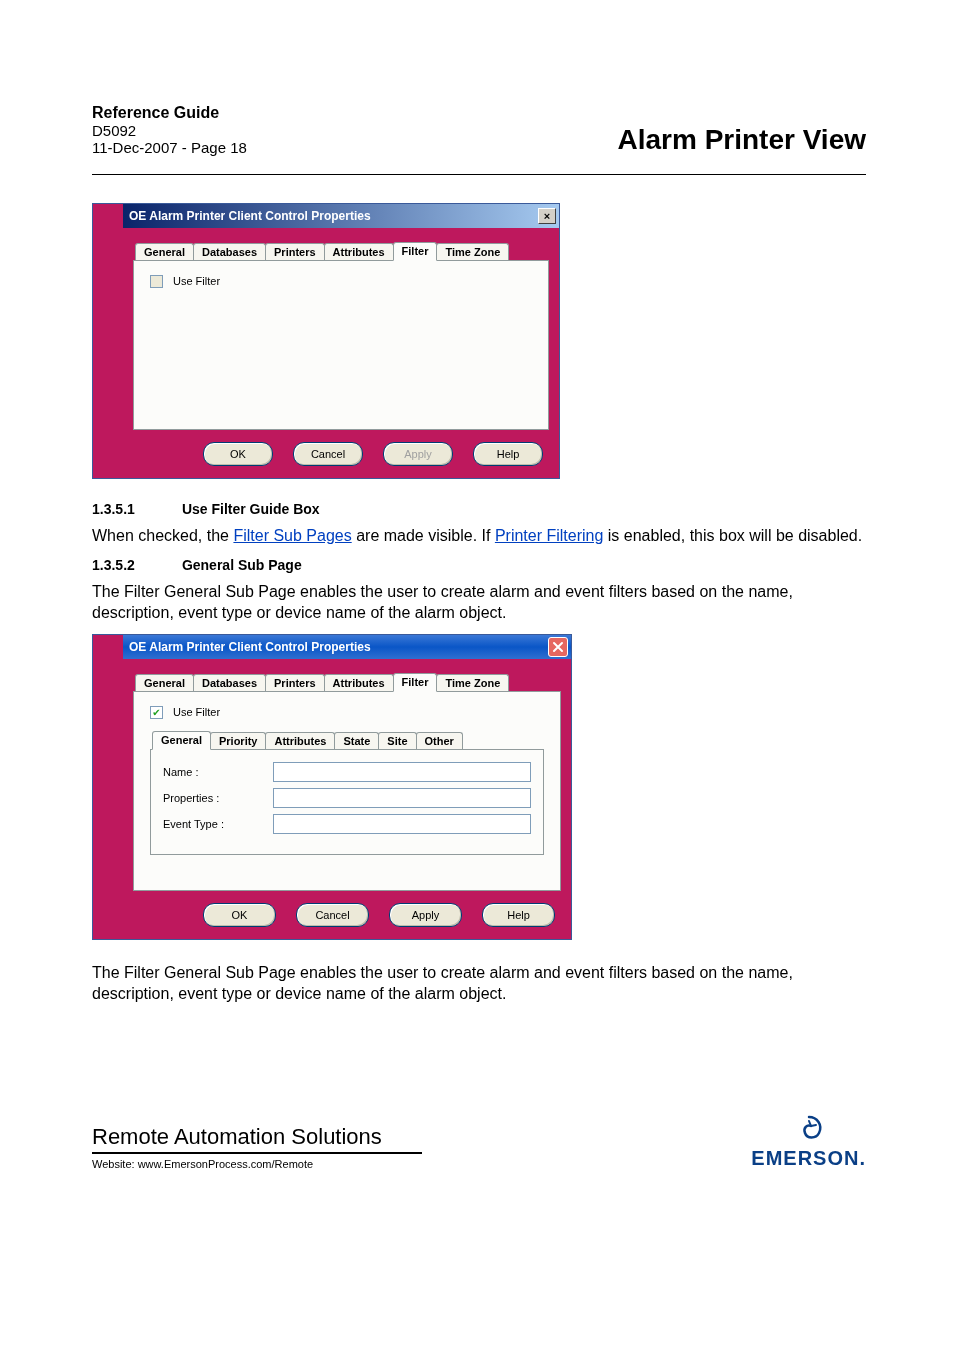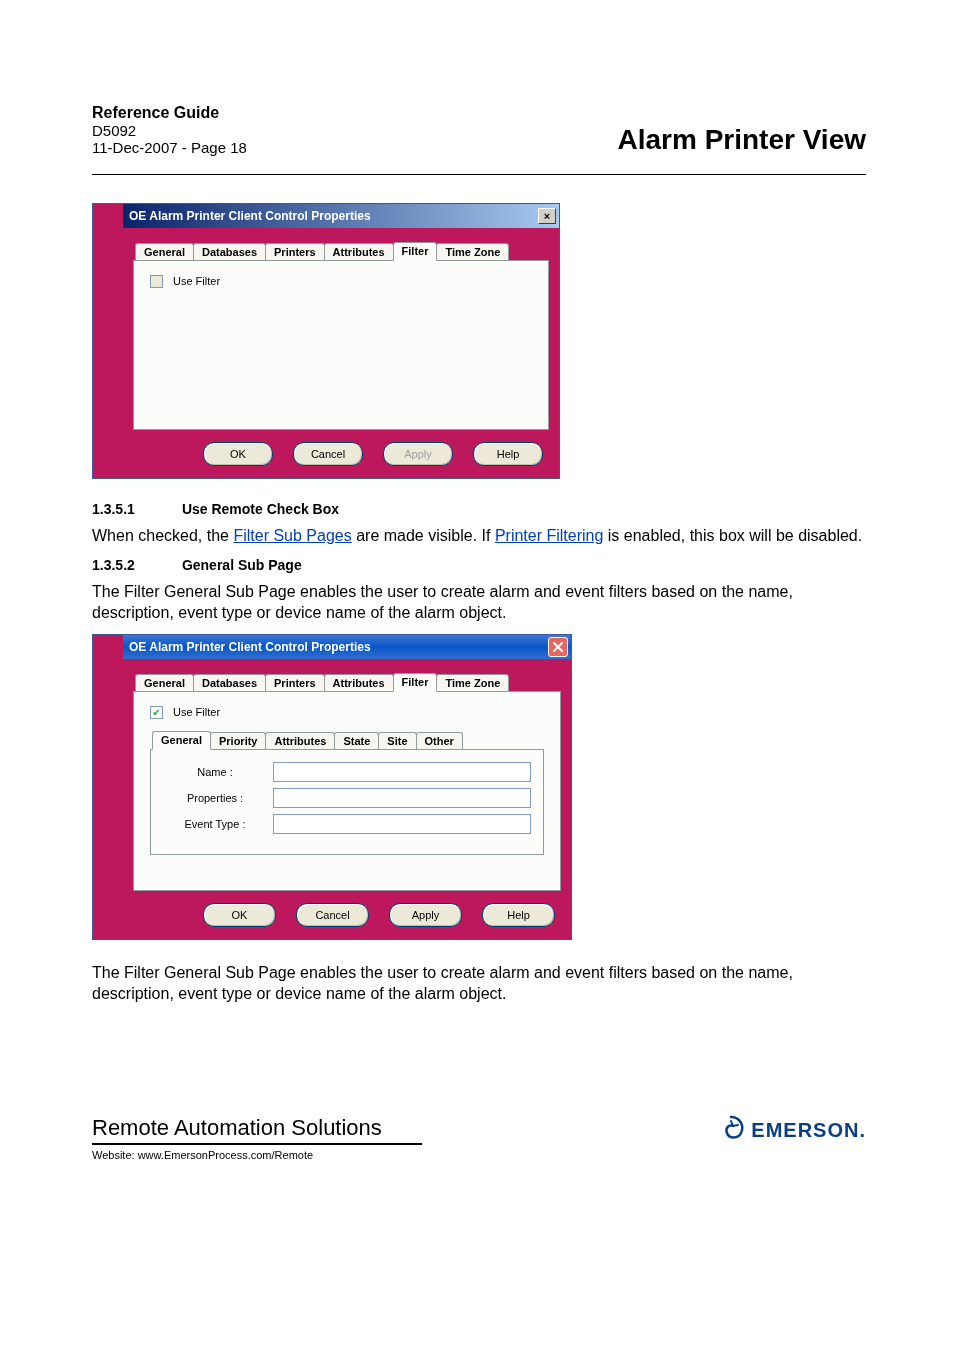--- a/index.html
+++ b/index.html
@@ -38,44 +38,44 @@
   .tab-panel { border: 1px solid #919b9c; background: #fcfcfa; padding: 14px 16px; min-height: 170px; }
   .tab-panel.tall { min-height: 200px; }
 
   .chk-row { display: flex; gap: 10px; font-size: 11px; }
   .chk { width: 13px; height: 13px; background: #fff; border: 1px solid #7f9db9; display: inline-flex; align-items: center; justify-content: center; font-size: 10px; color: #21a121; cursor: pointer; }
   .chk.disabled { background: #ece9d8; cursor: default; }
 
   .subtab-wrap { margin-top: 8px; }
   .sub-panel { border: 1px solid #919b9c; background: #fcfcfa; padding: 12px 12px 14px 12px; }
   .form-row { display: flex; align-items: center; margin-bottom: 6px; }
-  .form-row label { width: 110px; text-align: center; padding-right: 6px; font-size: 11px; }
+  .form-row label { width: 110px; text-align: left; padding-right: 6px; font-size: 11px; }
   .form-row .tinput { flex: 1; height: 20px; border: 1px solid #7f9db9; background: #fff; padding: 0 4px; font-size: 11px; }
 
   .btn-row { display: flex; justify-content: flex-end; gap: 8px; margin-top: 12px; padding-right: 6px; }
   .btn-row.offset { padding-left: 70px; justify-content: flex-start; gap: 20px; }
   .win-btn {
     width: 84px; height: 24px; background: #ece9d8; border: 1px solid #003c74;
     border-radius: 11px; font-size: 11px; font-family: Tahoma, Arial; cursor: pointer;
     box-shadow: inset 1px 1px 0 #fff, inset -1px -1px 0 #c0bdab;
   }
   .win-btn:disabled { color: #a0a0a0; cursor: default; }
 
   .sec-heading { font-weight: bold; font-size: 14px; margin: 10px 0 8px 0; }
   .sec-num { display: inline-block; width: 86px; }
   .body-text { font-size: 16px; line-height: 1.35; margin-bottom: 10px; }
   .link { color: #0040c0; text-decoration: underline; cursor: pointer; }
 
   .footer { margin-top: 110px; }
-  .footer-top { display: flex; justify-content: space-between; }
+  .footer-top { display: flex; justify-content: space-between; align-items: flex-end; }
   .ras { font-size: 22px; }
   .ras-rule { border-top: 2px solid #000; width: 330px; margin-top: 2px; }
   .website { font-size: 11px; margin-top: 4px; }
   .emerson { text-align: center; }
-  .emerson-logo { display: flex; align-items: center; }
+  .emerson-logo { display: flex; flex-direction: column; align-items: center; }
   .emerson-text { font-family: Arial Black, Arial; font-weight: 900; letter-spacing: 1px; color: #0a3f86; font-size: 20px; }
   .swirl { width: 40px; height: 32px; }
 </style>
 </head>
 <body>
 
 <div class="page">
 
   <div class="hdr">
     <div class="hdr-row">
@@ -112,21 +112,21 @@
         <button class="win-btn">OK</button>
         <button class="win-btn">Cancel</button>
         <button class="win-btn" disabled="">Apply</button>
         <button class="win-btn">Help</button>
       </div>
     </div>
   </div>
 
   <div class="sec-heading">
     <span class="sec-num">1.3.5.1</span>
-    <span>Use Remote Check Box</span>
+    <span>Use Filter Guide Box</span>
   </div>
   <p class="body-text">
     <span>When checked, the </span><span class="link">Filter Sub Pages</span><span> are made visible.  If </span><span class="link">Printer Filtering</span><span> is enabled, this box will be disabled.</span>
   </p>
 
   <div class="sec-heading">
     <span class="sec-num">1.3.5.2</span>
     <span>General Sub Page</span>
   </div>
   <p class="body-text">The Filter General Sub Page enables the user to create alarm and event filters based on the name, description, event type or device name of the alarm object.</p>

